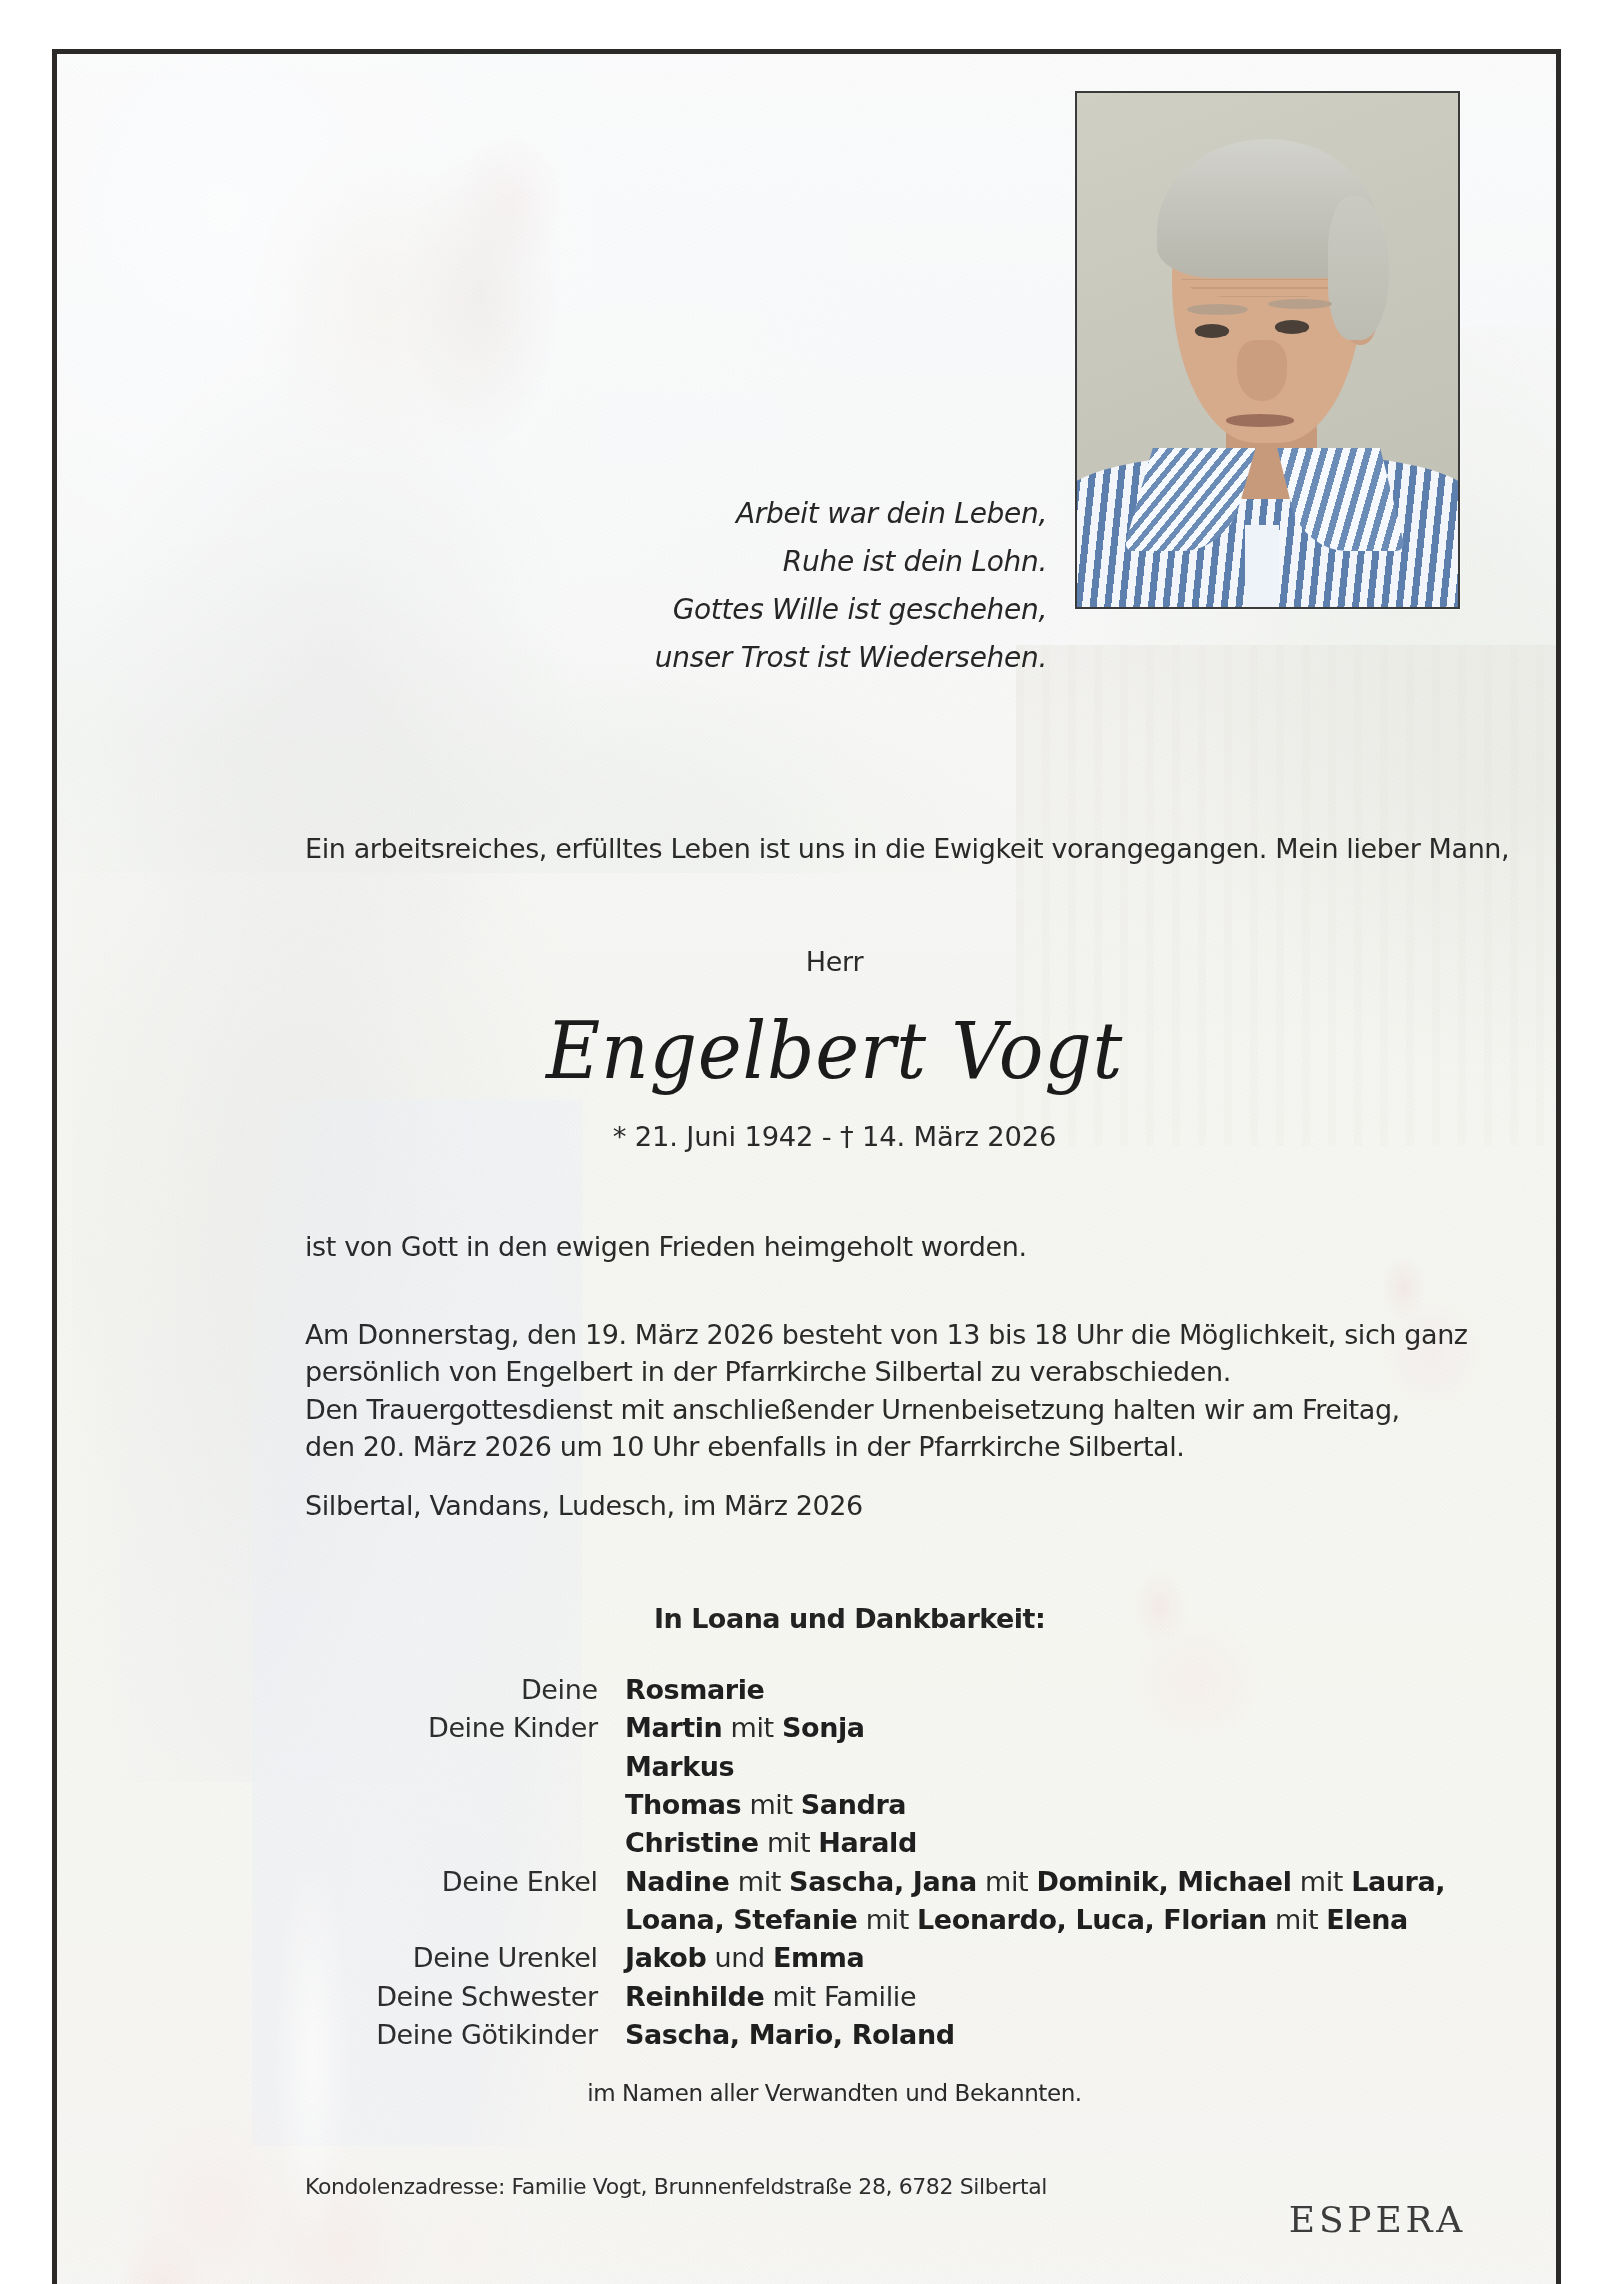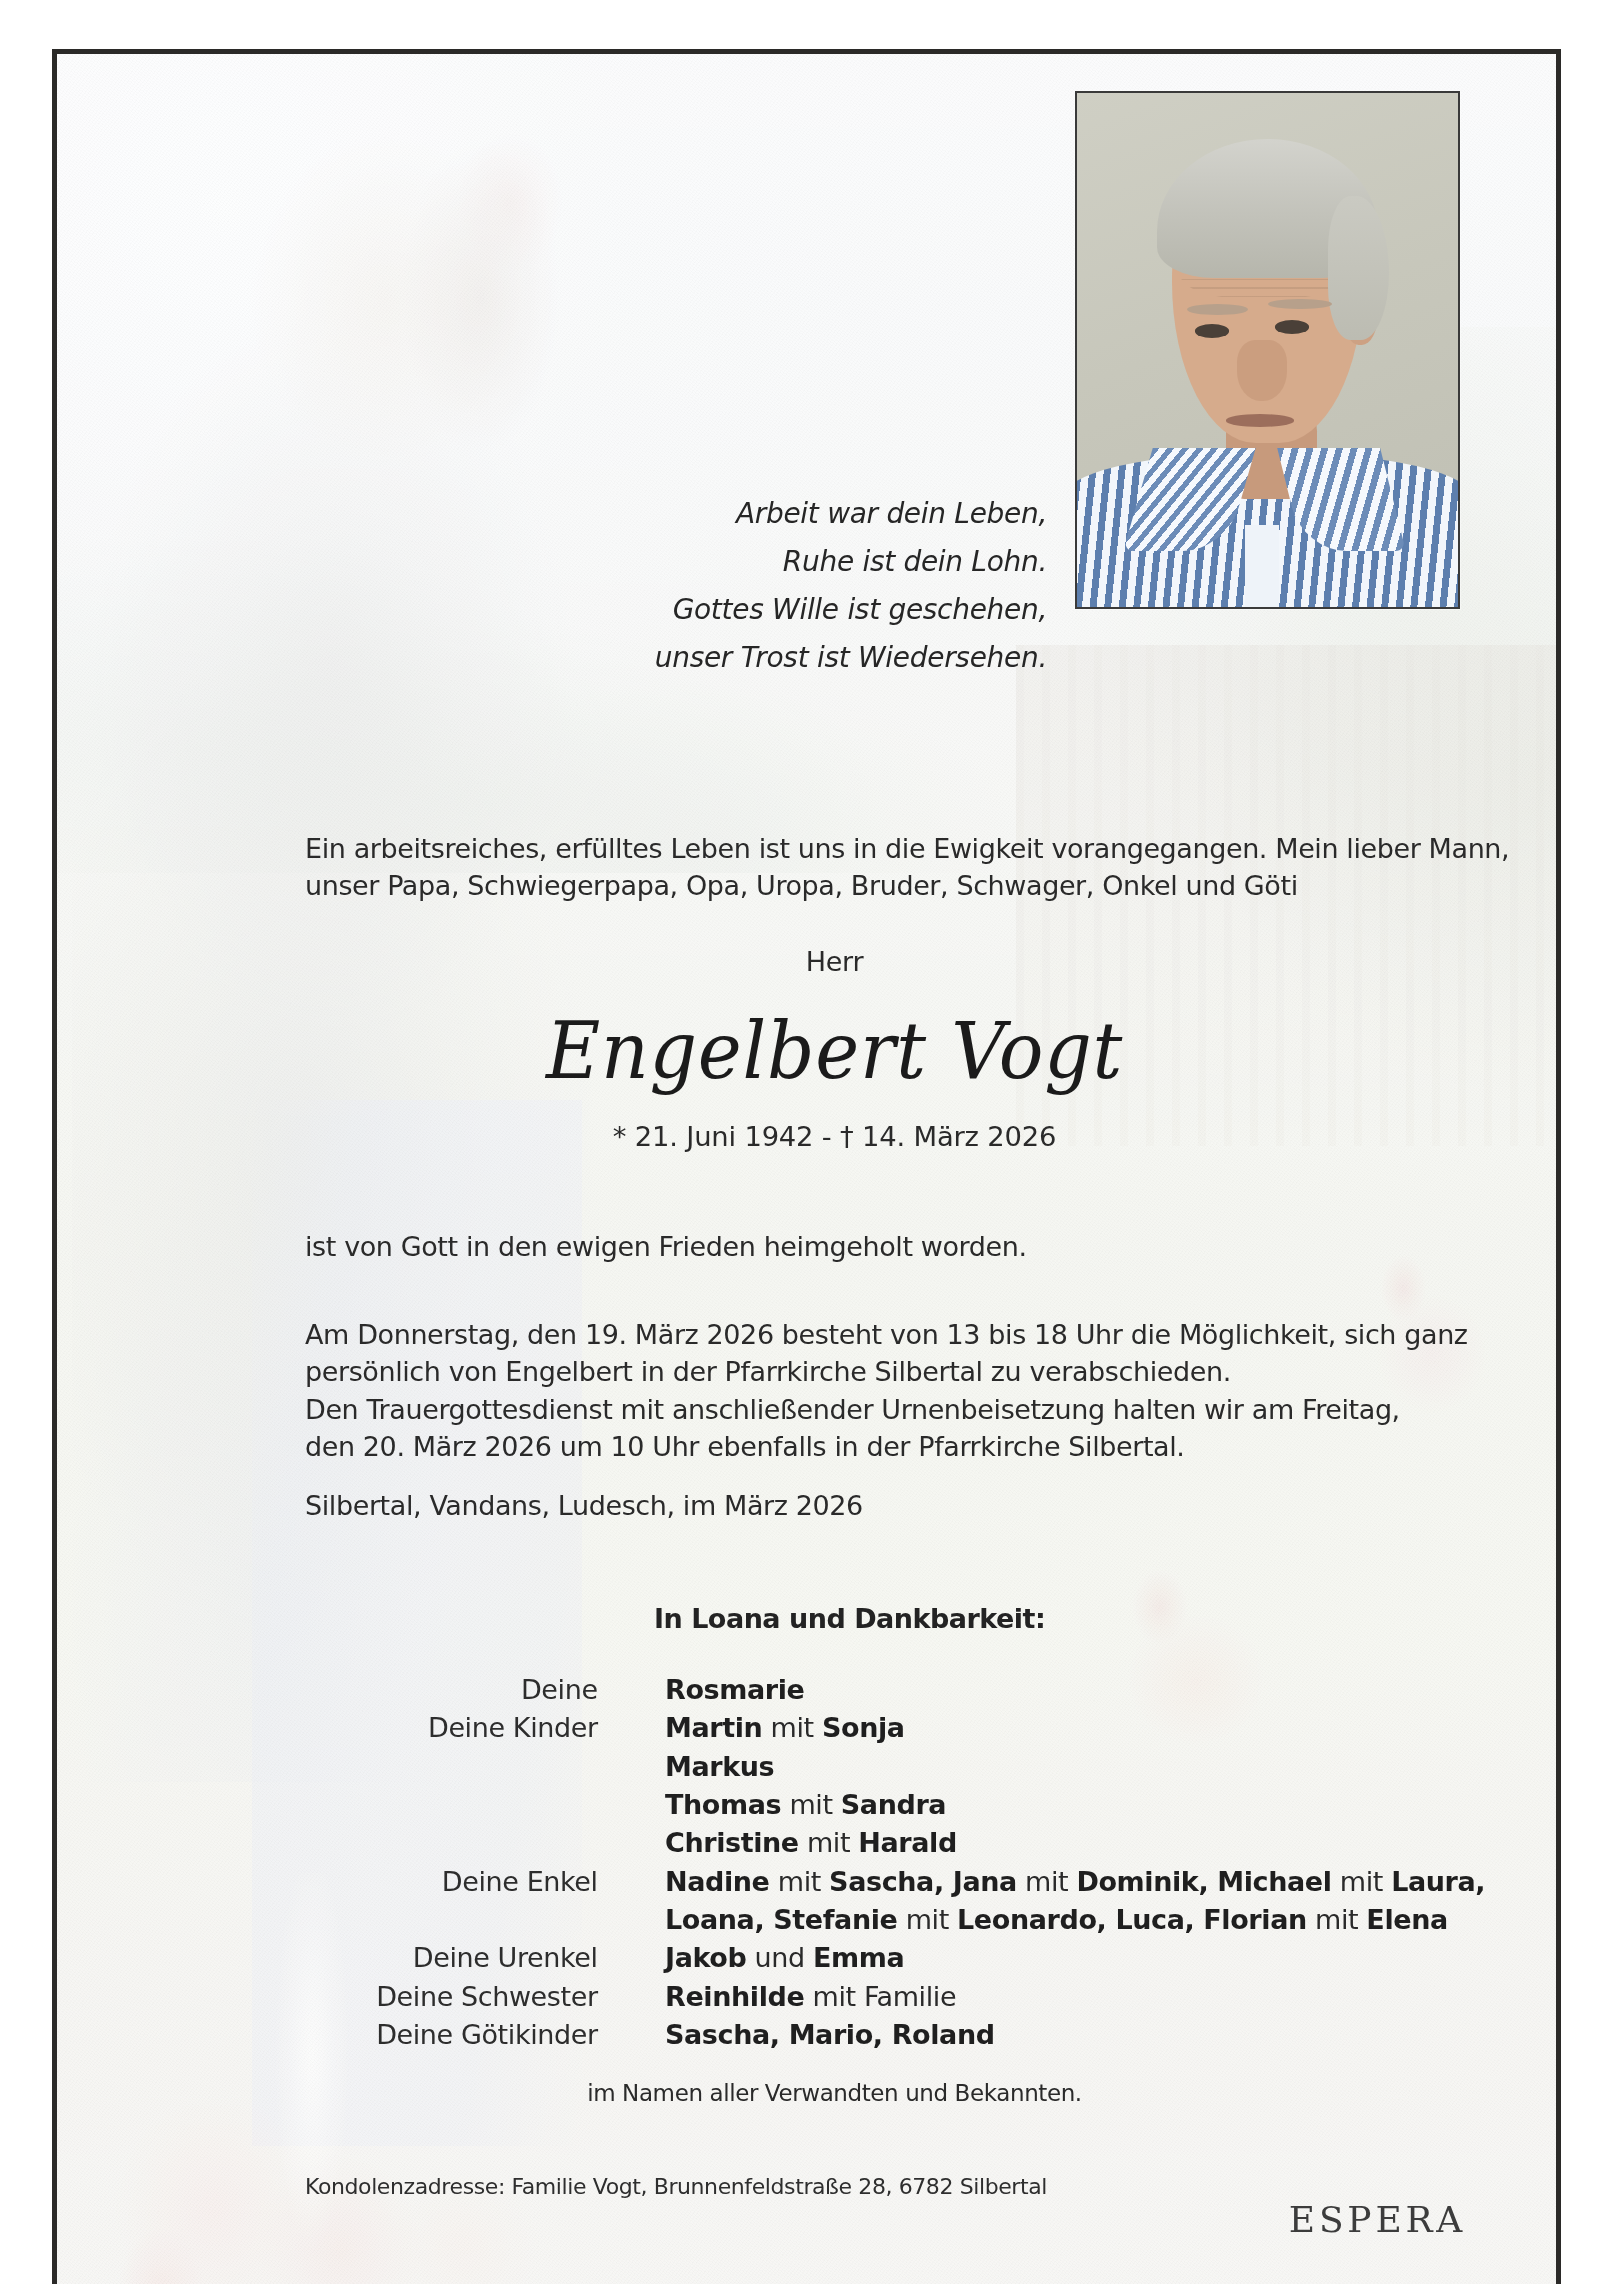--- a/index.html
+++ b/index.html
@@ -402,21 +402,20 @@
     width: 1219px;
     font-family: "DejaVu Sans", sans-serif;
     font-size: 27px;
     line-height: 1.42;
     color: #2a2a2a;
     letter-spacing: -0.4px;
   }
   .fam-row {
     display: flex;
     align-items: flex-end;
-    gap: 40px;
   }
   .fam-label {
     width: 320px;
     flex: 0 0 320px;
     text-align: right;
     padding-right: 27.4px;
     box-sizing: border-box;
     font-weight: 400;
     color: #2d2d2d;
   }
@@ -511,21 +510,20 @@
 
     <div id="poem">
       <span class="pl">Arbeit war dein Leben,</span>
       <span class="pl">Ruhe ist dein Lohn.</span>
       <span class="pl">Gottes Wille ist geschehen,</span>
       <span class="pl">unser Trost ist Wiedersehen.</span>
     </div>
 
     <div id="intro" class="body-text">
       <span class="il">Ein arbeitsreiches, erfülltes Leben ist uns in die Ewigkeit vorangegangen. Mein lieber Mann,</span>
-      <span class="il">unser Papa, Schwiegerpapa, Opa, Uropa, Bruder, Schwager, Onkel und Göti</span>
     </div>
 
     <div id="herr">Herr</div>
 
     <div id="name">Engelbert Vogt</div>
 
     <div id="dates">* 21. Juni 1942 - † 14. März 2026</div>
 
     <div id="line-gott" class="body-text">ist von Gott in den ewigen Frieden heimgeholt worden.</div>
 

